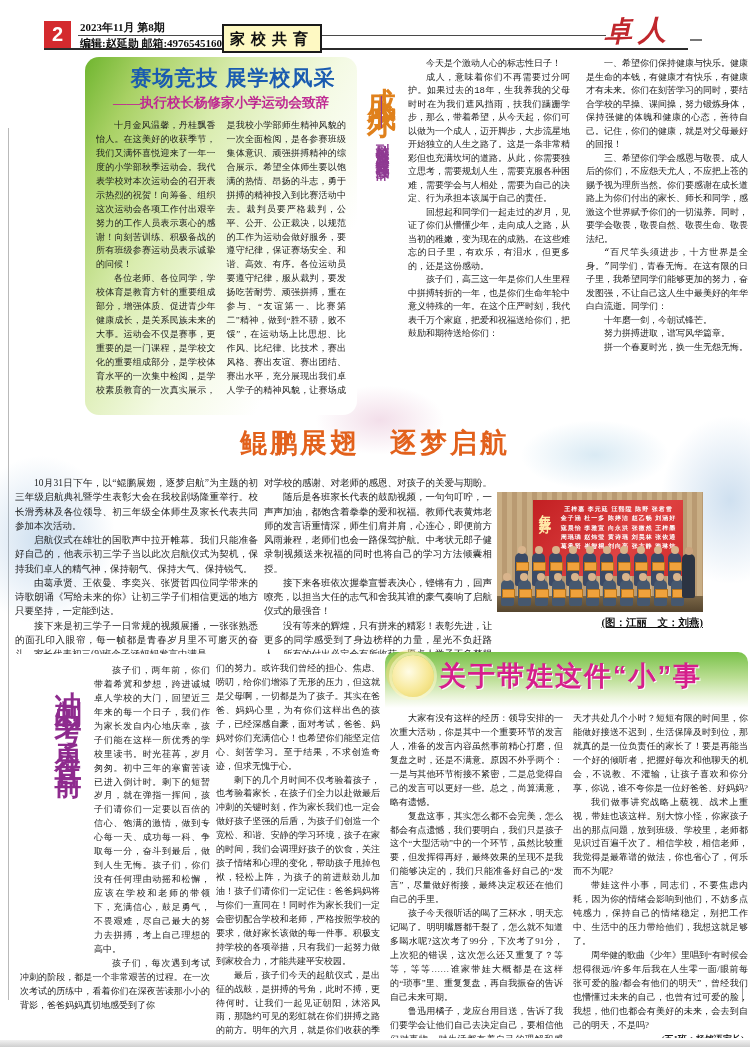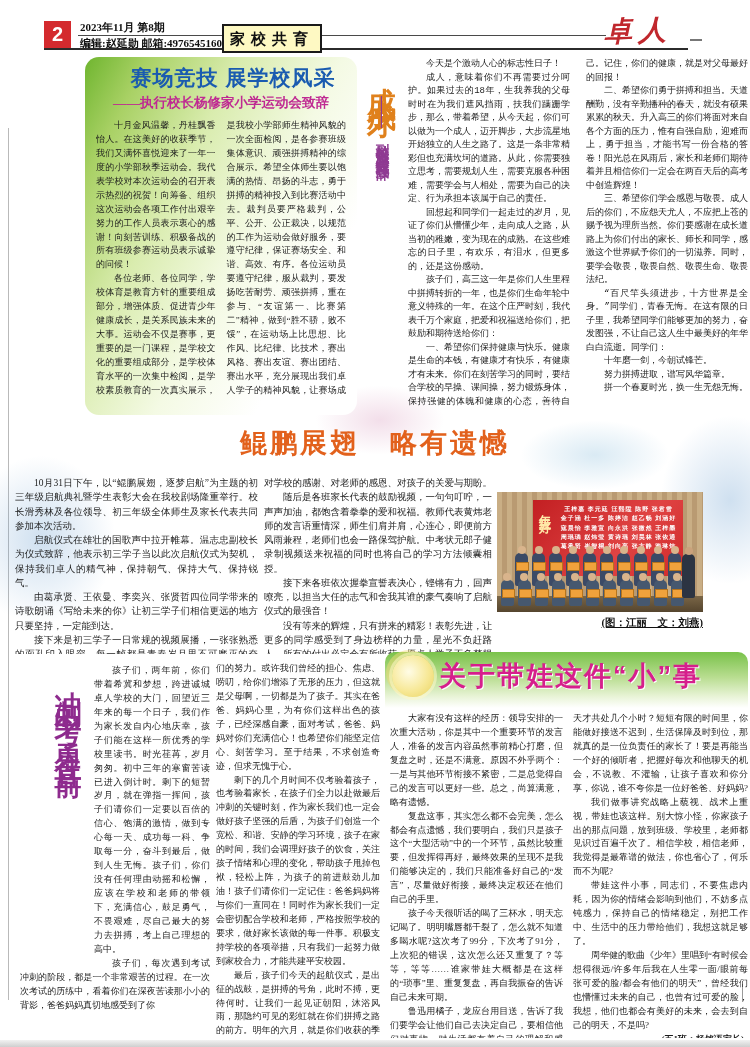--- a/index.html
+++ b/index.html
@@ -136,33 +136,32 @@
     <span class="big">成人成才</span>
     <span class="dash">——</span>
     <span class="sub">副校长温志忠高三成人礼致辞</span>
   </div>
   <div class="a2-body col">
     <p>今天是个激动人心的标志性日子！</p>
     <p>成人，意味着你们不再需要过分呵护。如果过去的18年，生我养我的父母时时在为我们遮风挡雨，扶我们蹒跚学步，那么，带着希望，从今天起，你们可以做为一个成人，迈开脚步，大步流星地开始独立的人生之路了。这是一条非常精彩但也充满坎坷的道路。从此，你需要独立思考，需要规划人生，需要克服各种困难，需要学会与人相处，需要为自己的决定、行为承担本该属于自己的责任。</p>
     <p>回想起和同学们一起走过的岁月，见证了你们从懵懂少年，走向成人之路，从当初的稚嫩，变为现在的成熟。在这些难忘的日子里，有欢乐，有泪水，但更多的，还是这份感动。</p>
     <p>孩子们，高三这一年是你们人生里程中拼搏转折的一年，也是你们生命年轮中意义特殊的一年。在这个庄严时刻，我代表千万个家庭，把爱和祝福送给你们，把鼓励和期待送给你们：</p>
     <p>一、希望你们保持健康与快乐。健康是生命的本钱，有健康才有快乐，有健康才有未来。你们在刻苦学习的同时，要结合学校的早操、课间操，努力锻炼身体，保持强健的体魄和健康的心态，善待自己。记住，你们的健康，就是对父母最好的回报！</p>
-    <p>二、希望你们勇于拼搏和担当。天道酬勤，没有辛勤播种的春天，就没有硕果累累的秋天。升入高三的你们将面对来自各个方面的压力，惟有自强自励，迎难而上，勇于担当，才能书写一份合格的答卷！阳光总在风雨后，家长和老师们期待着并且相信你们一定会在两百天后的高考中创造辉煌！</p>
     <p>三、希望你们学会感恩与敬畏。成人后的你们，不应怨天尤人，不应把上苍的赐予视为理所当然。你们要感谢在成长道路上为你们付出的家长、师长和同学，感激这个世界赋予你们的一切滋养。同时，要学会敬畏，敬畏自然、敬畏生命、敬畏法纪。</p>
     <p>“百尺竿头须进步，十方世界是全身。”同学们，青春无悔。在这有限的日子里，我希望同学们能够更加的努力，奋发图强，不让自己这人生中最美好的年华白白流逝。同学们：</p>
     <p>十年磨一剑，今朝试锋芒。</p>
     <p>努力拼搏进取，谱写风华篇章。</p>
     <p>拼一个春夏时光，换一生无怨无悔。</p>
 
   </div>
 
-  <div class="a3-title">鲲鹏展翅　略有遗憾</div>
+  <div class="a3-title">鲲鹏展翅　逐梦启航</div>
   <div class="a3c1 col">
     <p>10月31日下午，以“鲲鹏展翅，逐梦启航”为主题的初三年级启航典礼暨学生表彰大会在我校剧场隆重举行。校长滑秀林及各位领导、初三年级全体师生及家长代表共同参加本次活动。</p>
-    <p>启航仪式在雄壮的国歌声中拉开帷幕。温志忠副校长为仪式致辞，他表示初三学子当以此次启航仪式为契机，保持我们卓人的精气神，保持朝气、保持大气、保持锐气。</p>
+    <p>启航仪式在雄壮的国歌声中拉开帷幕。我们只能准备好自己的，他表示初三学子当以此次启航仪式为契机，保持我们卓人的精气神，保持朝气、保持大气、保持锐气。</p>
     <p>由葛承贤、王依曼、李奕兴、张贤哲四位同学带来的诗歌朗诵《写给未来的你》让初三学子们相信更远的地方只要坚持，一定能到达。</p>
     <p>接下来是初三学子一日常规的视频展播，一张张熟悉的面孔印入眼帘，每一帧都是青春岁月里不可磨灭的奋斗。家长代表初三(9)班金子涵妈妈发言中满是</p>
   </div>
   <div class="a3c2 col">
     <p class="noind">对学校的感谢、对老师的感恩、对孩子的关爱与期盼。</p>
     <p>随后是各班家长代表的鼓励视频，一句句叮咛，一声声加油，都饱含着拳拳的爱和祝福。教师代表黄炜老师的发言语重情深，师生们肩并肩，心连心，即便前方风雨兼程，老师们也会一路保驾护航。中考状元郎子健录制视频送来祝福的同时也将自己的学习方法倾囊相授。</p>
     <p>接下来各班依次握拳宣誓表决心，铿锵有力，回声嘹亮，以担当大任的志气和舍我其谁的豪气奏响了启航仪式的最强音！</p>
     <p>没有等来的辉煌，只有拼来的精彩！表彰先进，让更多的同学感受到了身边榜样的力量，星光不负赶路人，所有的付出必定会有所收获。愿卓人学子不负梦想的号召，不负学校的重托，不负家长的期待，乘有为之</p>
   </div>
 

